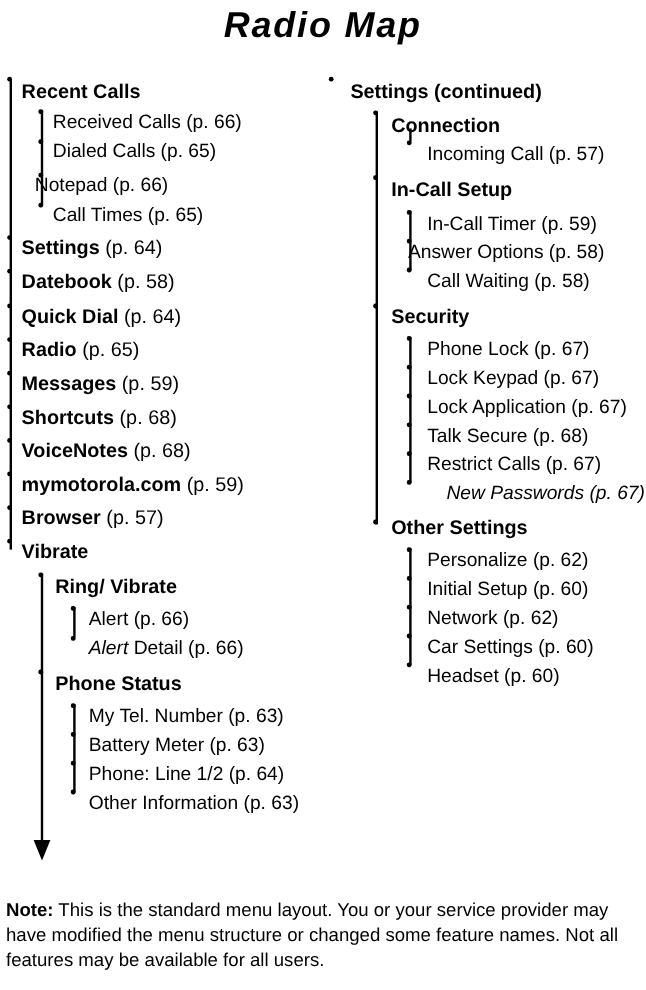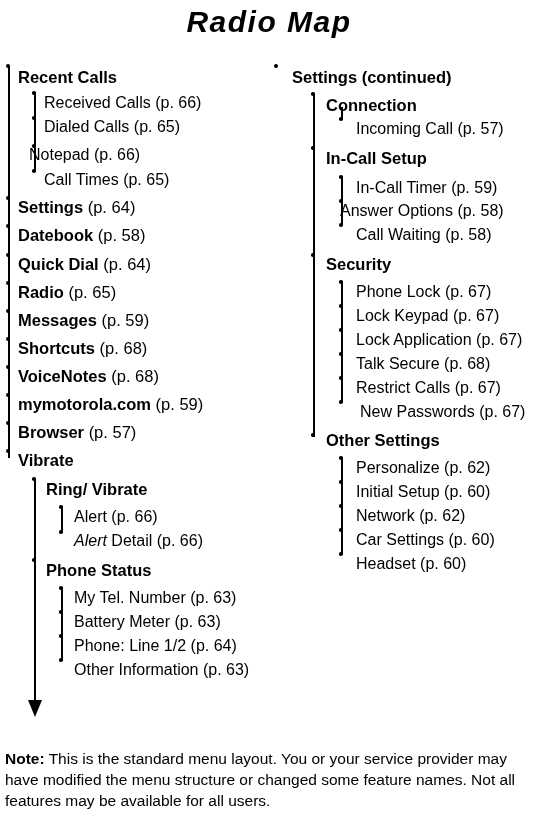--- a/index.html
+++ b/index.html
@@ -302,21 +302,21 @@
     <span class="pref">(p. 67)</span>
   </div>
   <div class="row lvl3" style="left:88px; top:356px;">
     <span class="txt">Talk Secure</span>
     <span class="pref">(p. 68)</span>
   </div>
   <div class="row lvl3" style="left:88px; top:380px;">
     <span class="txt">Restrict Calls</span>
     <span class="pref">(p. 67)</span>
   </div>
-  <div class="row lvl3" style="left:92px; top:404px;">
+  <div class="row lvl3" style="left:104px; top:404px;font-style:italic;">
     <span class="txt">New Passwords</span>
     <span class="pref">(p. 67)</span>
   </div>
   <div class="row lvl2" style="left:58px; top:432px;">
     <span class="txt">Other Settings</span>
   </div>
   <div class="row lvl3" style="left:88px; top:460px;">
     <span class="txt">Personalize</span>
     <span class="pref">(p. 62)</span>
   </div>

